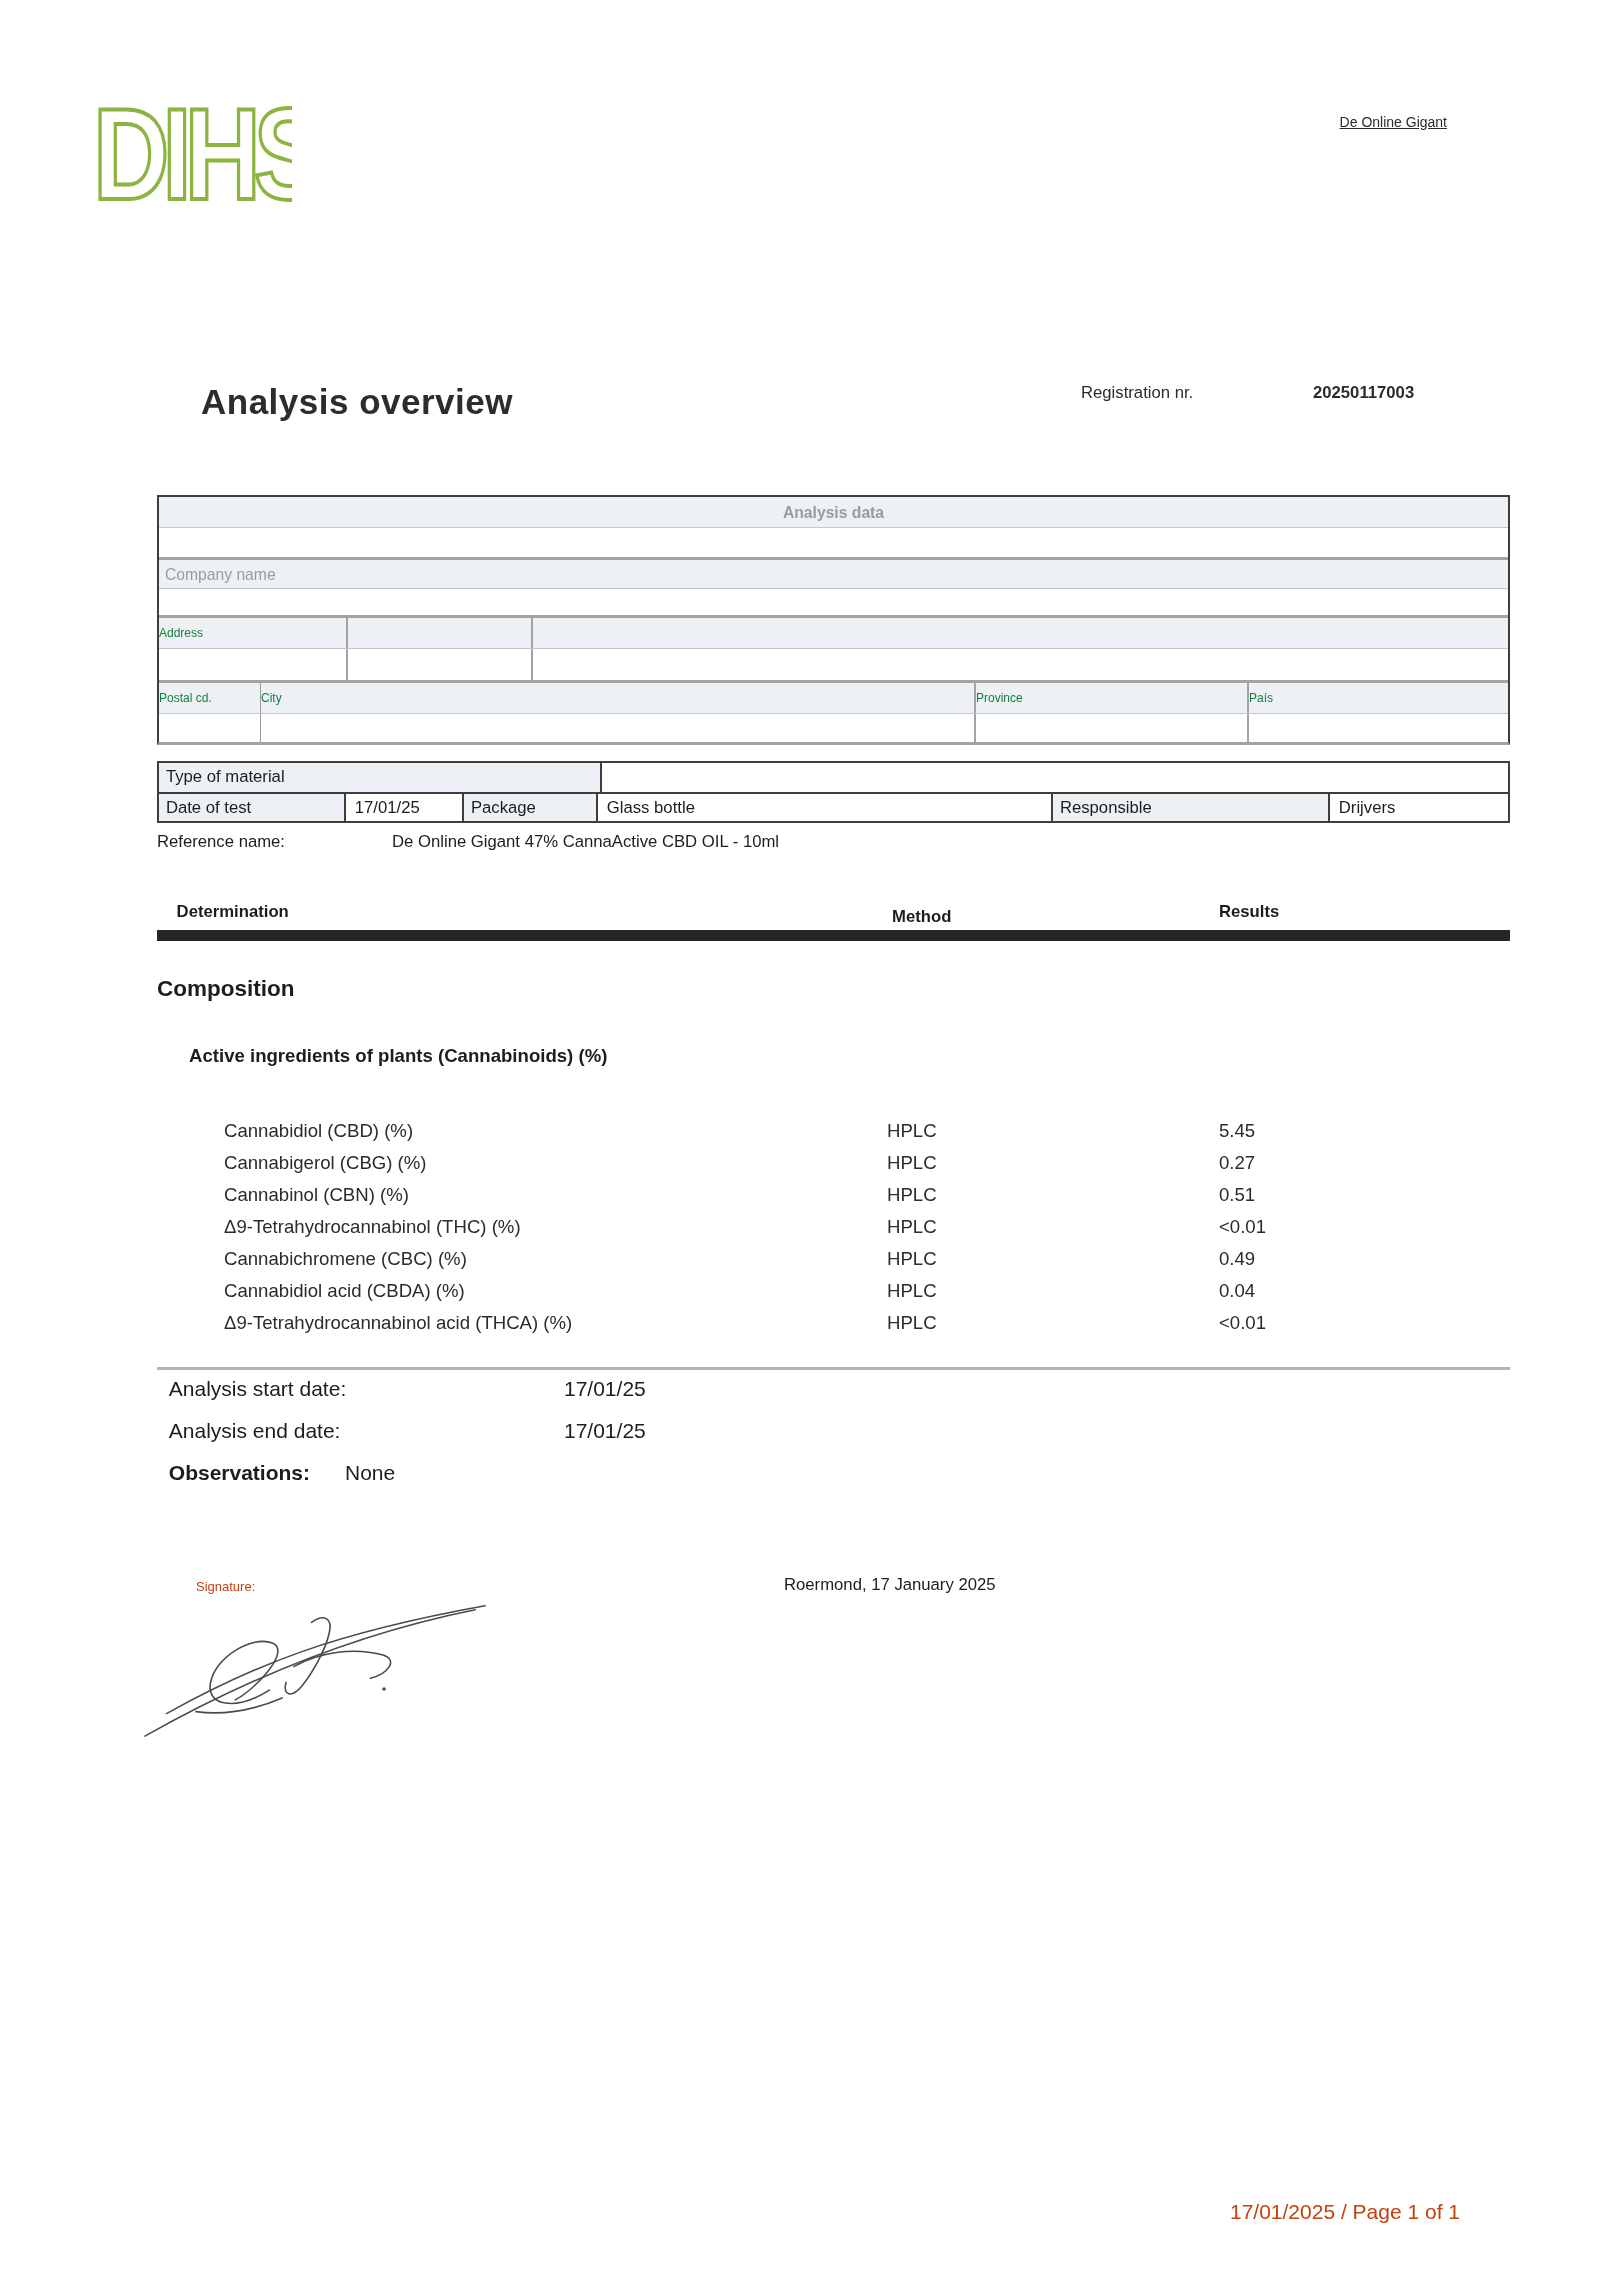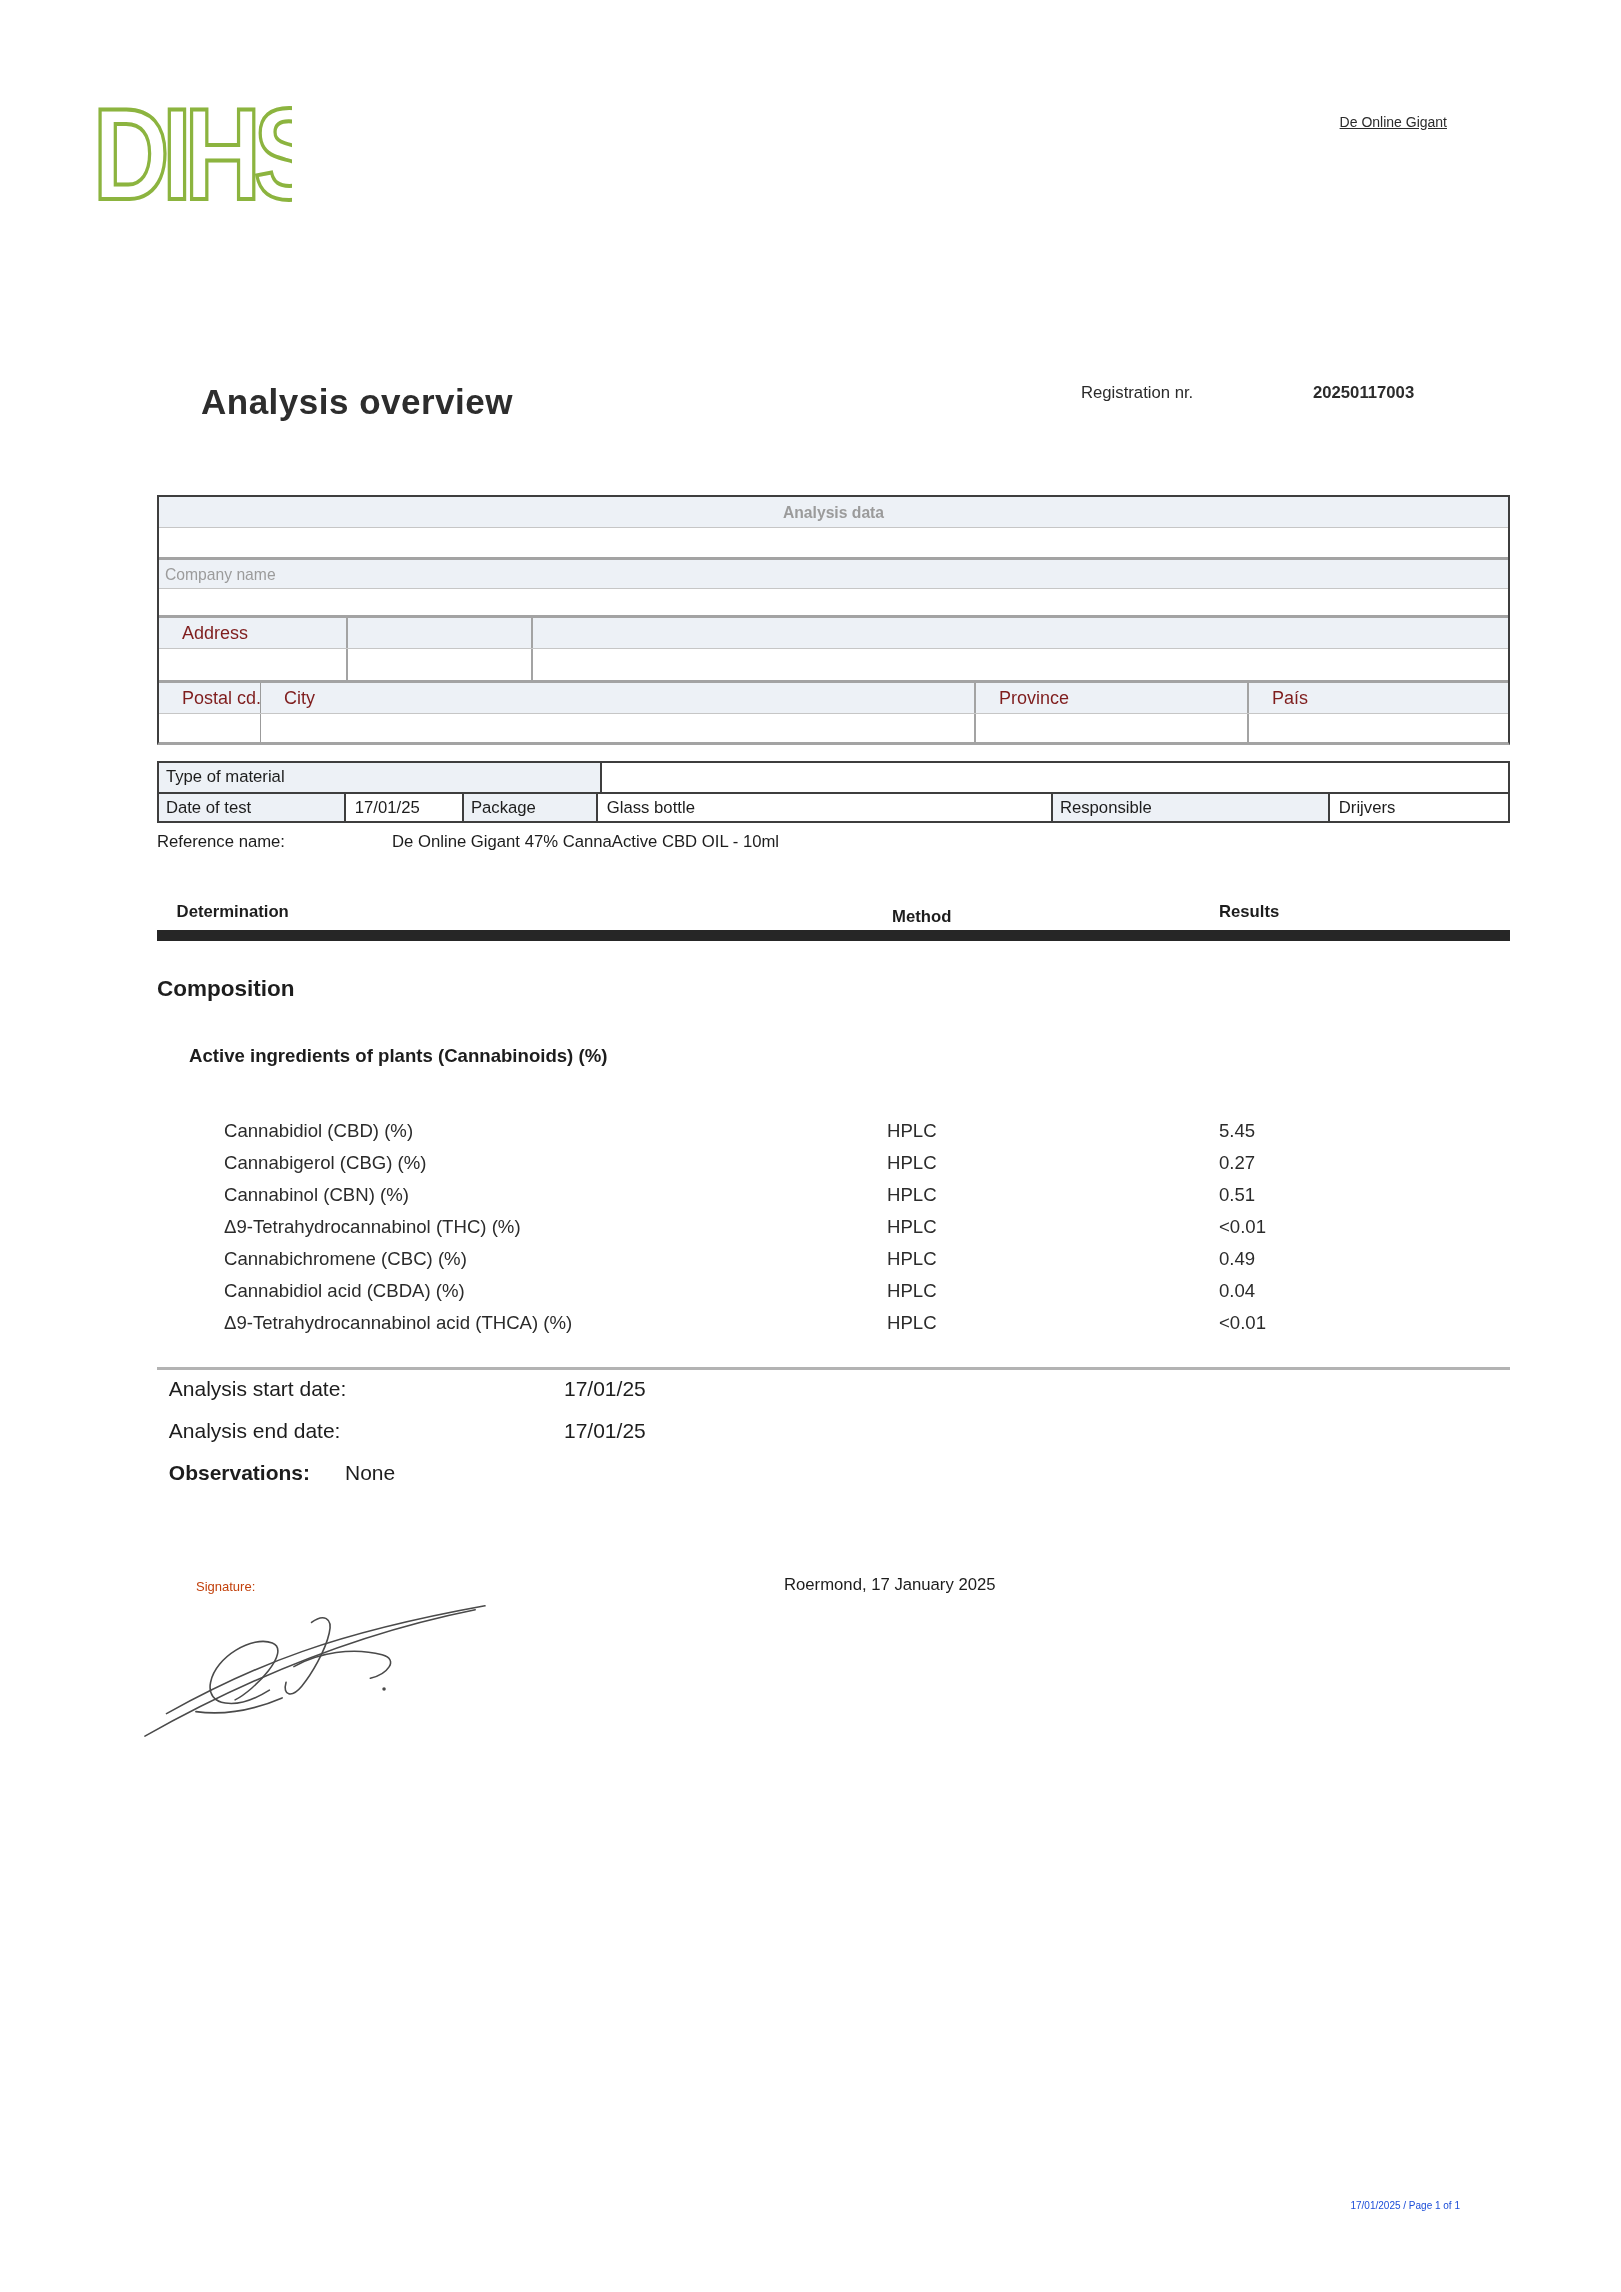--- a/index.html
+++ b/index.html
@@ -31,21 +31,21 @@
   .t1 .addr-row { height:31px; background:#edf1f6; border-bottom:1px solid #c6c6c6; }
   .t1 .addr-row.white, .t1 .postal-row.white { background:#fff; border-bottom:none; }
   .t1 .addr-row .c1 { width:189px; border-right:2px solid #a3a3a3; }
   .t1 .addr-row .c2 { width:185px; border-right:2px solid #a3a3a3; }
   .t1 .addr-row .c3 { flex:1; }
   .t1 .postal-row { height:31px; background:#edf1f6; border-bottom:1px solid #c6c6c6; }
   .t1 .postal-row .p1 { width:102px; border-right:1px solid #9b9b9b; }
   .t1 .postal-row .p2 { width:715px; border-right:2px solid #a3a3a3; }
   .t1 .postal-row .p3 { width:273px; border-right:2px solid #a3a3a3; }
   .t1 .postal-row .p4 { flex:1; }
-  .t1 .cell-lbl { font-size:18px; color:#7f1d1d; line-height:31px; padding-left:23px;
+  .t1 .cell-lbl { font-size:12px; color:#15803d; line-height:31px; padding-left:0;
                   overflow:hidden; white-space:nowrap; }
 
   
   .t2 { left:157px; top:761px; width:1353px; border:2px solid #3e3e3e; background:#fff; font-size:16.7px; }
   .t2 .row { display:flex; height:29px; line-height:28px; }
   .t2 .row + .row { border-top:2px solid #3e3e3e; }
   .t2 .lab { background:#edf1f6; color:#1d1d1d; padding-left:6.9px; border-right:2px solid #3e3e3e; }
   .t2 .val { background:#fff; color:#1d1d1d; padding-left:8.8px; }
   .t2 .w-type { width:443px; }
   .t2 .w-datelab { width:187px; }
@@ -81,21 +81,21 @@
   .date-line .dv { position:absolute; left:407px; top:0; }
   .obs-line { position:relative; height:29px; }
   .obs-line .ol { font-weight:bold; }
   .obs-line .ov { position:absolute; left:188px; top:0; }
   .dates .pad { padding-left:11.8px; }
 
   .sig-label { left:196px; top:1579px; font-size:13px; color:#c2410c; }
   .sig-draw { left:137px; top:1596px; width:353px; height:147px; }
   .place-date { left:784px; top:1575px; font-size:16.7px; color:#1d1d1d; }
 
-  .footer { left:1019px; top:2200px; width:441px; text-align:right; font-size:10px; color:#1d4ed8; }
+  .footer { left:1019px; top:2200px; width:441px; text-align:right; font-size:21px; color:#c2410c; }
 </style>
 </head>
 <body>
 
 <div class="abs logo">
   <svg width="196" height="133" viewBox="0 0 200 136">
     <text x="-4" y="128" font-family="Liberation Sans, sans-serif" font-weight="bold" font-size="132" letter-spacing="-9" fill="none" stroke="#8cb43f" stroke-width="4" transform="scale(0.82,1)">DIHS</text>
   </svg>
 </div>
 

